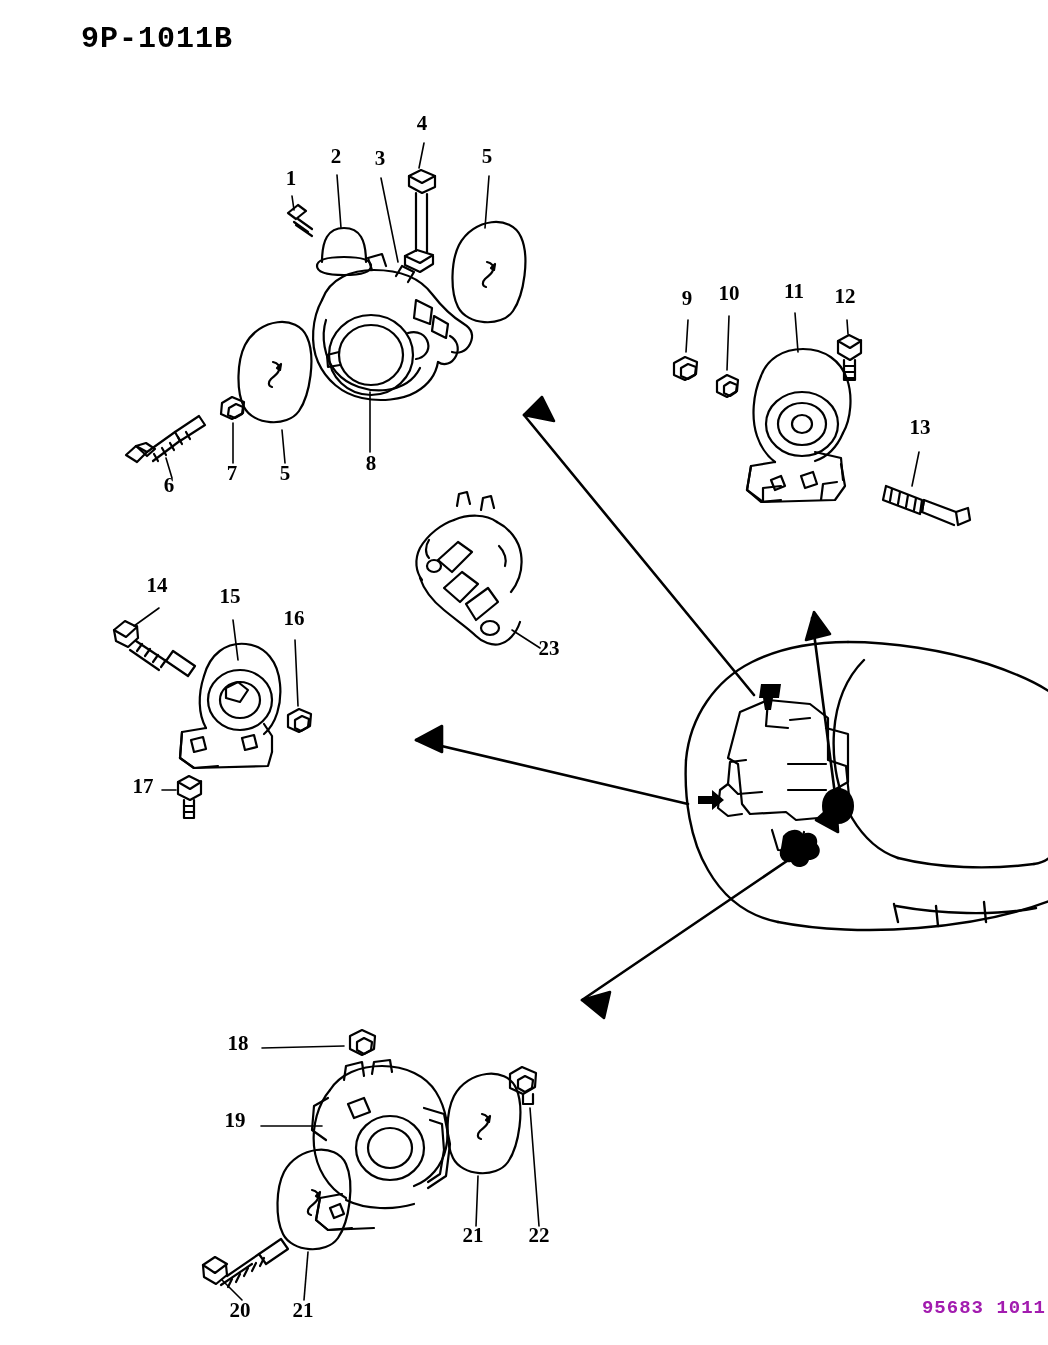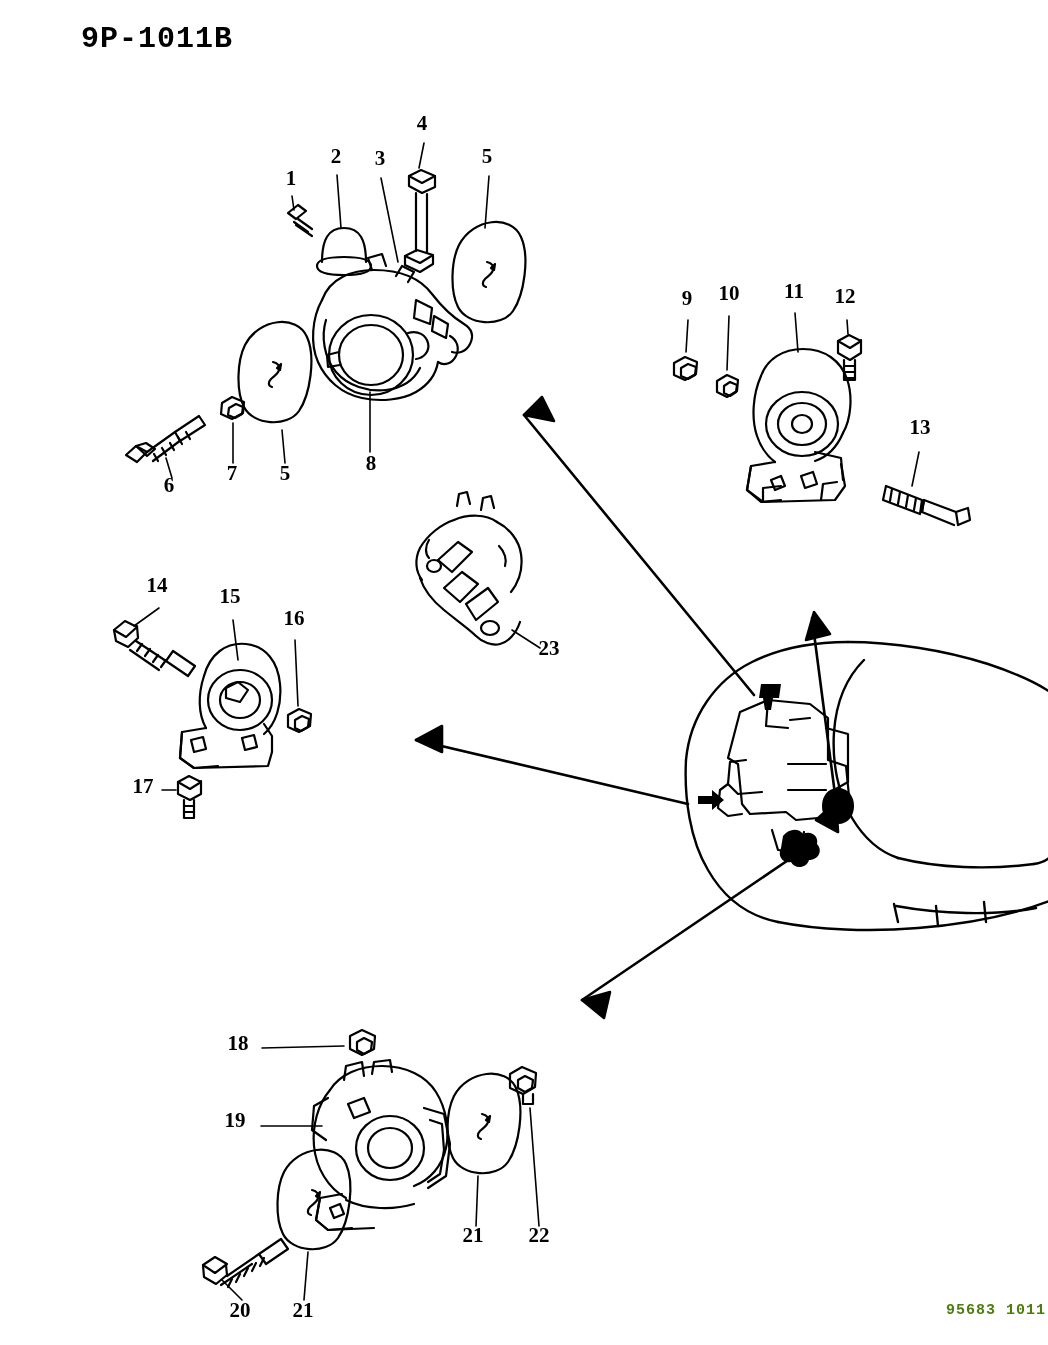--- a/index.html
+++ b/index.html
@@ -30,24 +30,24 @@
     font-size: 30px;
     font-weight: bold;
     letter-spacing: 1px;
     color: #000;
   }
   .footer-code {
     position: absolute;
     right: 28px;
     bottom: 26px;
     font-family: "Liberation Mono", monospace;
-    font-size: 15px;
+    font-size: 19px;
     font-weight: bold;
     letter-spacing: 1px;
-    color: #4d7c0f;
+    color: #a21caf;
   }
   svg.art {
     position: absolute;
     left: 0; top: 0;
     width: 1048px;
     height: 1345px;
   }
   .cal {
     font-family: "Liberation Serif", serif;
     font-size: 21px;

